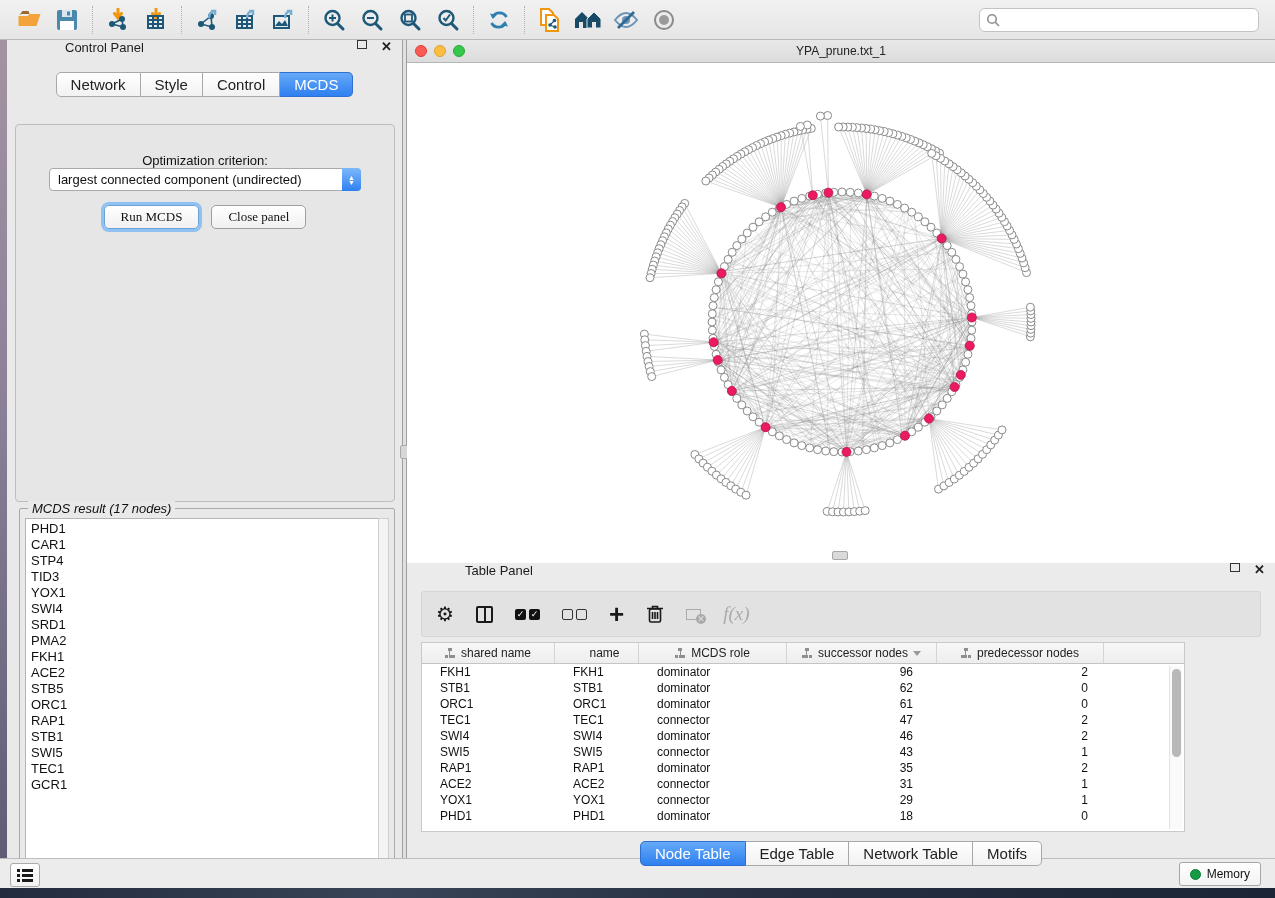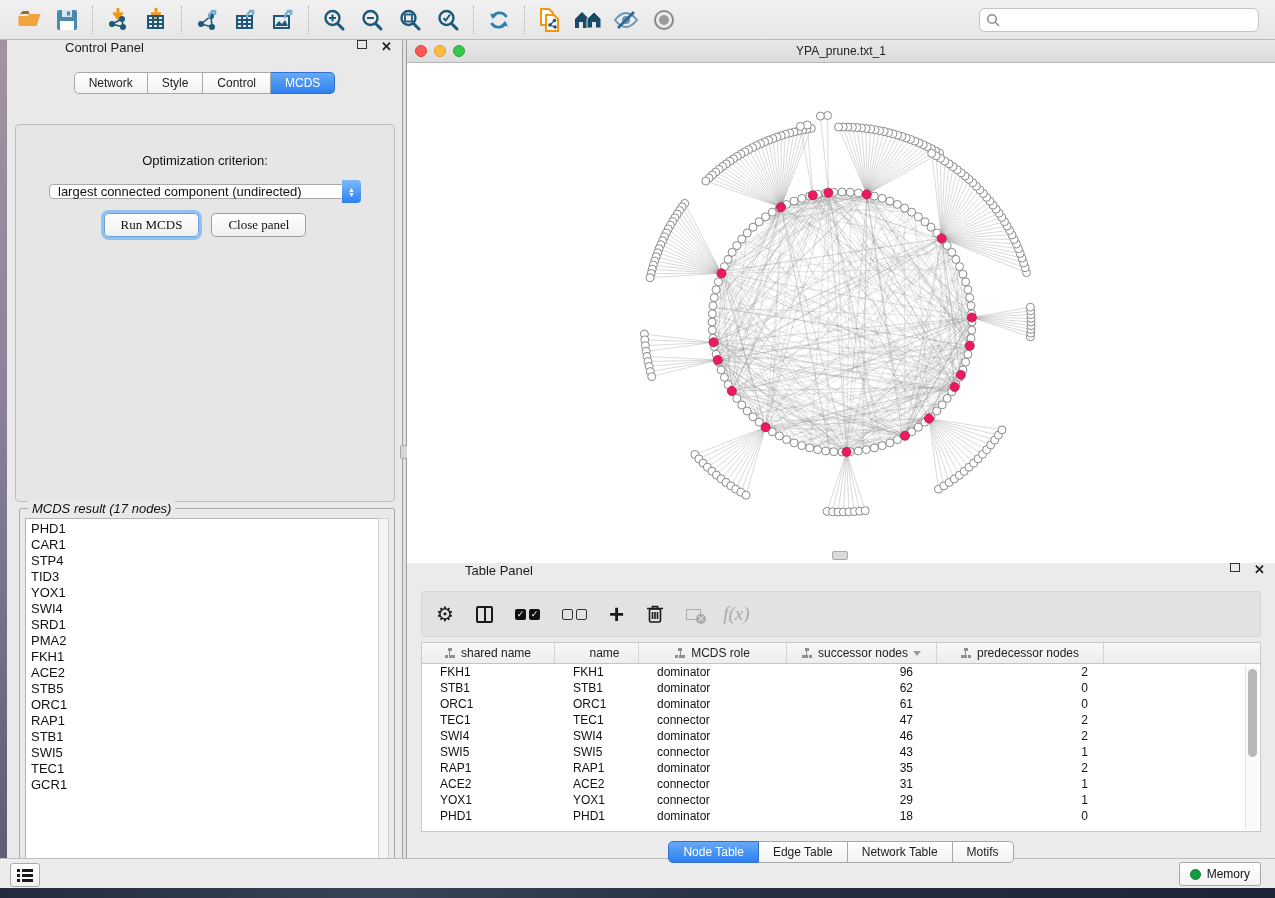--- a/index.html
+++ b/index.html
@@ -23,29 +23,29 @@
   .bottom-strip { position:absolute; left:0; top:888px; width:1275px; height:10px;
     background:linear-gradient(90deg,#232c3e,#3a4458 30%,#273043 60%,#1c2535); }
 
   
   .control-panel { position:absolute; left:7px; top:40px; width:396px; height:818px; background:#e9e9e9; border-right:1px solid #9f9f9f; }
   .panel-titlebar { height:26px; display:flex; align-items:flex-start; padding:0 10px; font-size:13px; color:#1c1c1c;margin-left:48px; }
   .panel-titlebar .spacer { flex:1; }
   .float-icon { width:10px; height:9px; border:1.5px solid #333; margin-right:14px; cursor:pointer; }
   .close-icon { font-size:13px; font-weight:bold; color:#222; cursor:pointer; line-height:1; }
   .seg-tabs { display:flex; justify-content:center; margin-top:6px; position:relative; z-index:2; }
-  .seg-tab { font-size:12px; color:#222; background:linear-gradient(#ffffff,#f2f2f2); border:1px solid #a8a8a8;
+  .seg-tab { font-size:15px; color:#222; background:linear-gradient(#ffffff,#f2f2f2); border:1px solid #a8a8a8;
     padding:3px 14px; border-left-width:0; cursor:pointer; }
   .seg-tab:first-child { border-left-width:1px; border-radius:5px 0 0 5px; }
   .seg-tab:last-child { border-radius:0 5px 5px 0; }
   .seg-tab.active { background:linear-gradient(#66aaf7,#2e7ff0); color:#fff; border-color:#2e6fd0; }
   .tab-content { position:absolute; left:8px; top:84px; width:380px; height:378px;
     background:#e6e6e6; border:1px solid #bdbdbd; border-radius:4px; }
   .opt-label { text-align:center; margin-top:28px; font-size:13px; color:#111; }
-  .dropdown { margin:16px auto 0; width:312px; height:15px; background:#fff; border:1px solid #a9a9a9;
+  .dropdown { margin:0 auto 0; width:312px; height:23px; background:#fff; border:1px solid #a9a9a9;
     border-radius:4px; display:flex; align-items:center; cursor:pointer; position:relative; }
   .dropdown .dd-text { flex:1; font-size:13px; color:#111; padding-left:8px; white-space:nowrap; }
   .dd-stepper { width:19px; height:23px; margin-right:-1px; border-radius:0 4px 4px 0;
     background:linear-gradient(#7db8f9,#2f81f2); display:flex; flex-direction:column; align-items:center; justify-content:center; color:#fff; }
   .dd-stepper span { font-size:7px; line-height:5px; }
   .btn-row { display:flex; justify-content:center; gap:12px; margin-top:14px; }
   .push-btn { font-size:13px; color:#111; background:linear-gradient(#ffffff,#f0f0f0); border:1px solid #9f9f9f;
     border-radius:5px; padding:3px 16px; cursor:pointer; font-family:Liberation Serif, serif; }
   .push-btn.focused { box-shadow:0 0 0 3px #8fc1f2; border-color:#6ba3d6; }
 
@@ -81,21 +81,21 @@
   .col-glyph::after { content:""; position:absolute; left:50%; top:0; bottom:0; width:2px; background:#1a1a1a; }
   .cb { width:11px; height:11px; display:inline-block; }
   .cb.checked { background:#111; color:#fff; font-size:9px; line-height:11px; text-align:center; border-radius:2px; }
   .cb.empty { border:1.5px solid #333; border-radius:2px; background:transparent; }
   .cb + .cb { margin-left:3px; }
   .plus-glyph { font-size:26px; font-weight:bold; line-height:0.8; }
   .fx-glyph { font-family:"Liberation Serif",serif; font-style:italic; font-size:19px; }
   .tablex-grid { width:15px; height:11px; border:1.5px solid #aaa; position:relative; }
   .tablex-grid::after{ content:"✕"; position:absolute; right:-6px; bottom:-5px; font-size:9px; background:#aaa; color:#e2e2e2; border-radius:50%; width:10px; height:10px; line-height:10px; text-align:center;}
 
-  .node-table { position:absolute; left:14px; top:79px; width:840px; height:190px; background:#fff; border:1px solid #c9c9c9; overflow:hidden; }
+  .node-table { position:absolute; left:14px; top:79px; width:764px; height:190px; background:#fff; border:1px solid #c9c9c9; overflow:hidden; }
   .thead { display:flex; height:21px; background:linear-gradient(#f7f7f7,#ededed); border-bottom:1px solid #c4c4c4; }
   .th { display:flex; align-items:center; justify-content:center; gap:5px; font-size:12px; color:#222;
     border-right:1px solid #d4d4d4; cursor:pointer; position:relative; }
   .th-label { white-space:nowrap; }
   .sort-ico { width:0; height:0; border-left:4px solid transparent; border-right:4px solid transparent; border-top:5px solid #9a9a9a; }
   .shared-ico { display:inline-block; width:11px; height:10px; position:relative; }
   .shared-ico::before { content:""; position:absolute; left:3px; top:0; width:4px; height:3px; background:#8f8f8f; }
   .shared-ico::after { content:""; position:absolute; left:0; bottom:0; width:10px; height:3px;
     background:linear-gradient(90deg,#8f8f8f 0 3px,transparent 3px 3.5px,#8f8f8f 3.5px 6.5px,transparent 6.5px 7px,#8f8f8f 7px 10px); }
   .shared-ico i { position:absolute; left:4.5px; top:3px; width:1px; height:4px; background:#8f8f8f; }

